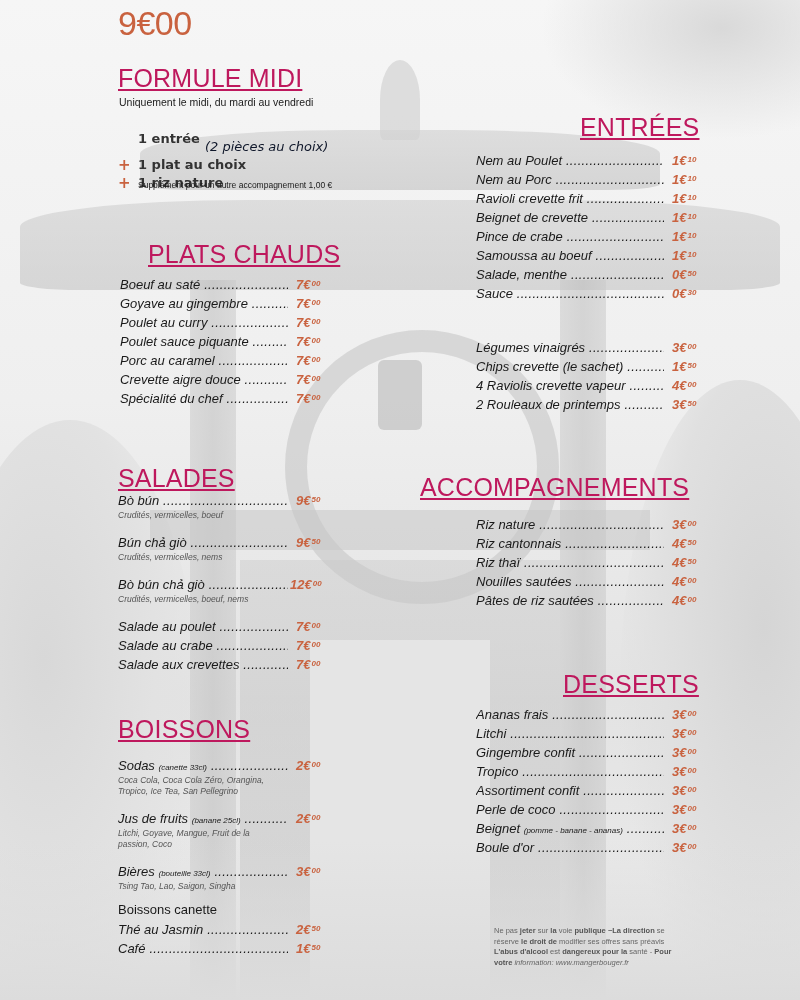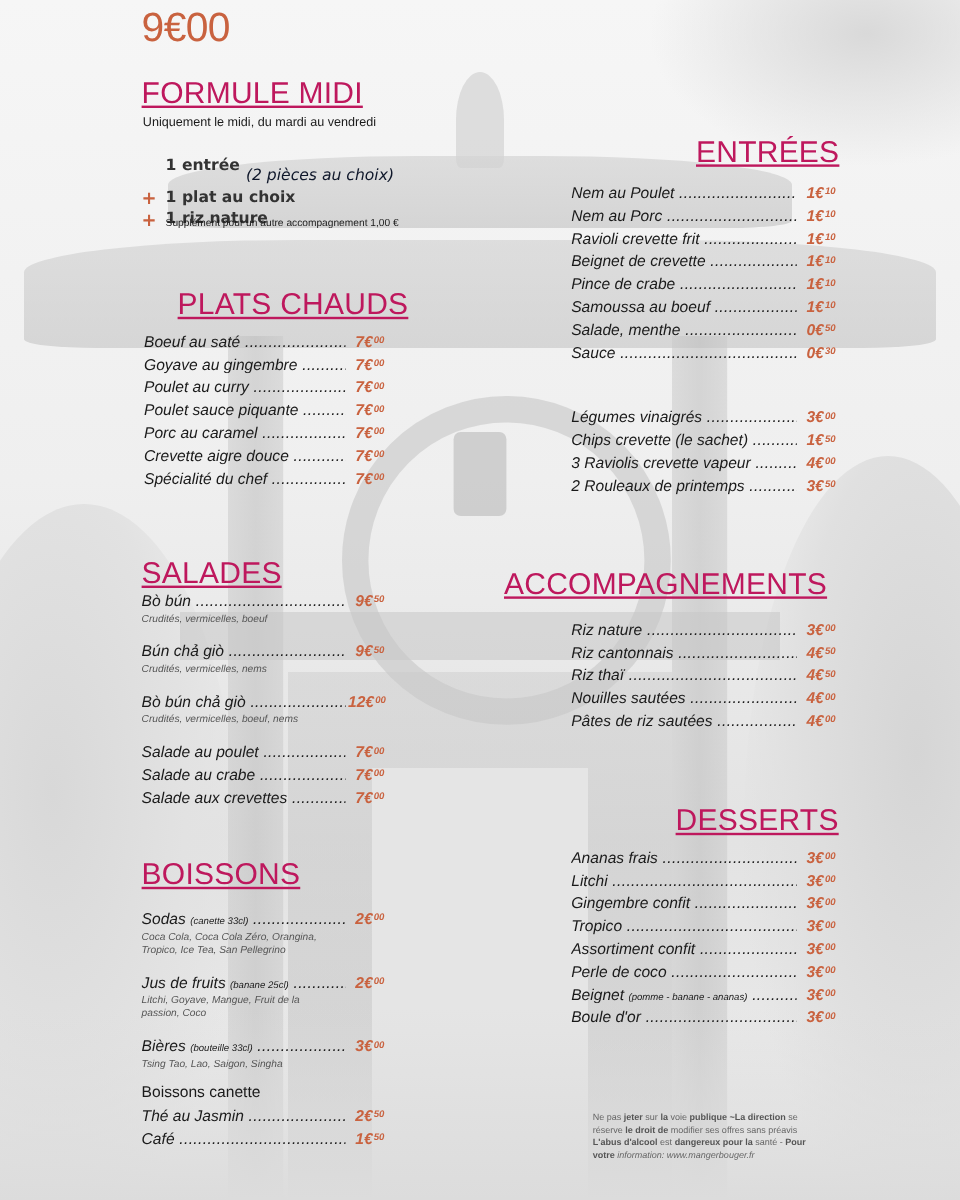--- a/index.html
+++ b/index.html
@@ -231,21 +231,21 @@
   <div class="menu" style="left:476px; top:340px; width:230px;">
     <div class="item">
         <span class="name">Légumes vinaigrés</span>
         <span class="price" style="width:34px; margin-left:8px;"><span>3€</span><span class="cents">00</span></span>
       </div>
     <div class="item">
         <span class="name">Chips crevette (le sachet)</span>
         <span class="price" style="width:34px; margin-left:8px;"><span>1€</span><span class="cents">50</span></span>
       </div>
     <div class="item">
-        <span class="name">3 Raviolis crevette vapeur</span>
+        <span class="name">4 Raviolis crevette vapeur</span>
         <span class="price" style="width:34px; margin-left:8px;"><span>4€</span><span class="cents">00</span></span>
       </div>
     <div class="item">
         <span class="name">2 Rouleaux de printemps</span>
         <span class="price" style="width:34px; margin-left:8px;"><span>3€</span><span class="cents">50</span></span>
       </div>
   </div>
 
   <div class="section-title" style="left:420px; top:473px;">ACCOMPAGNEMENTS</div>
   <div class="menu" style="left:476px; top:517px; width:230px;">

